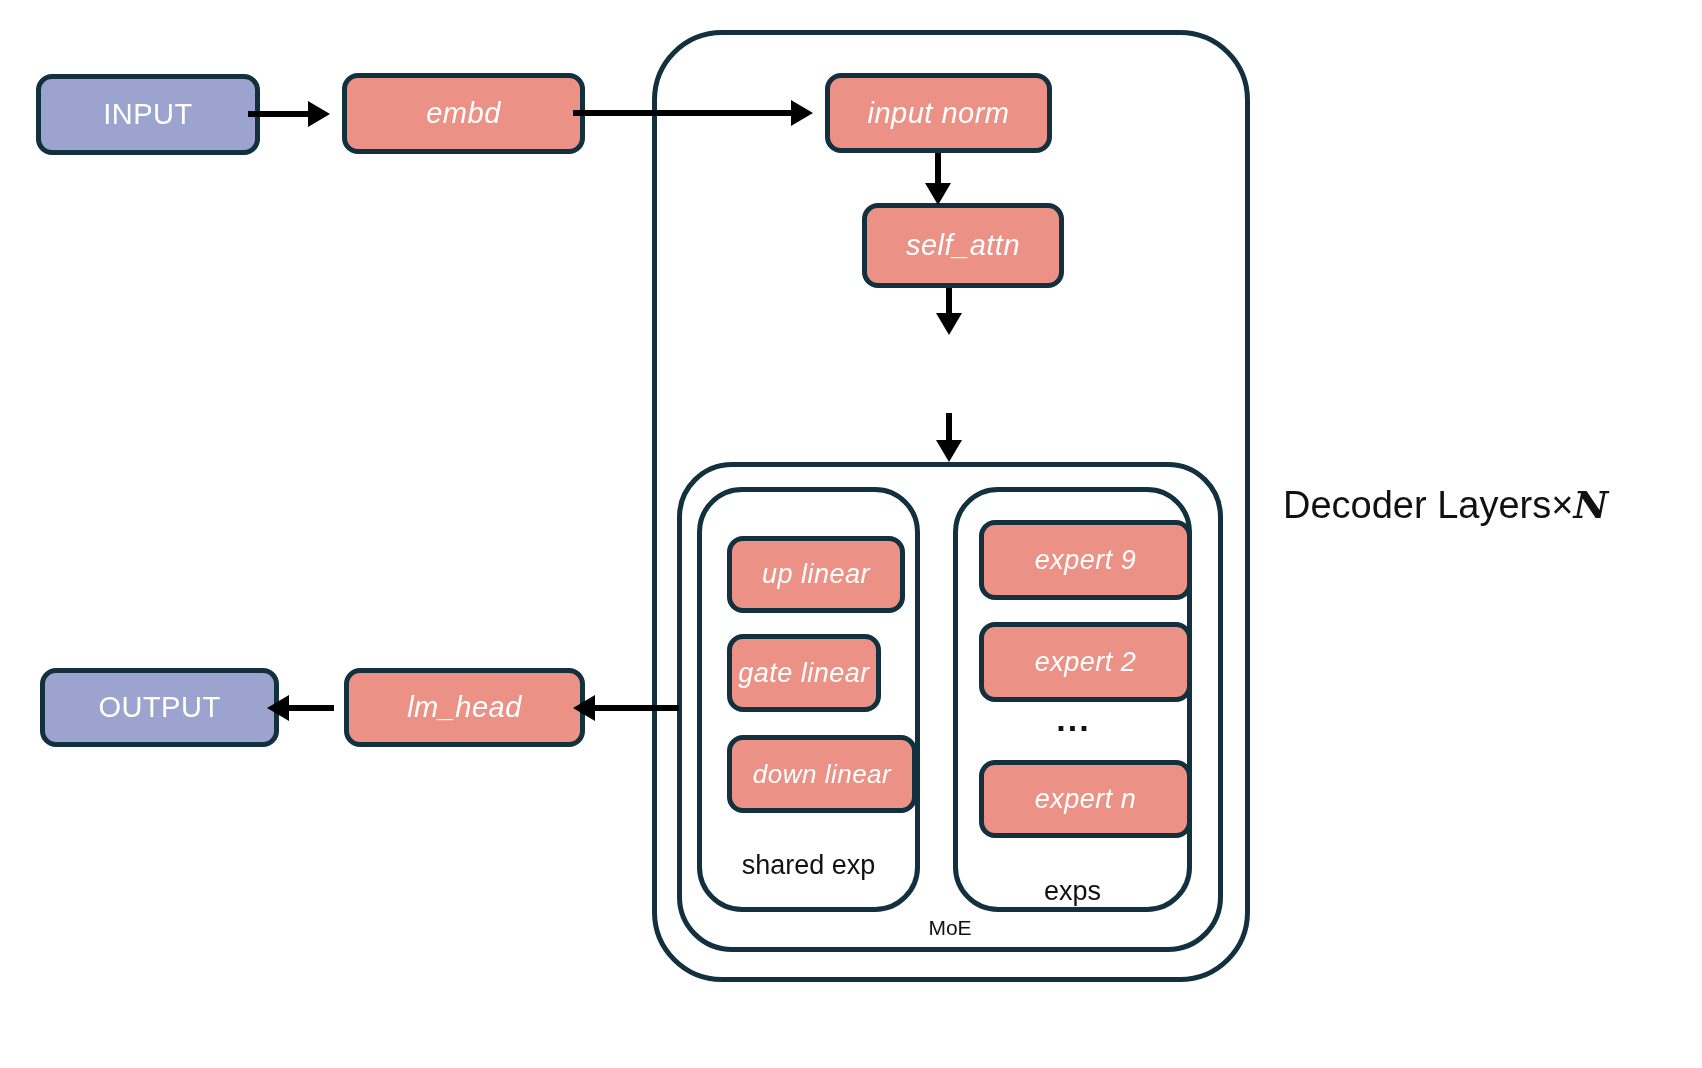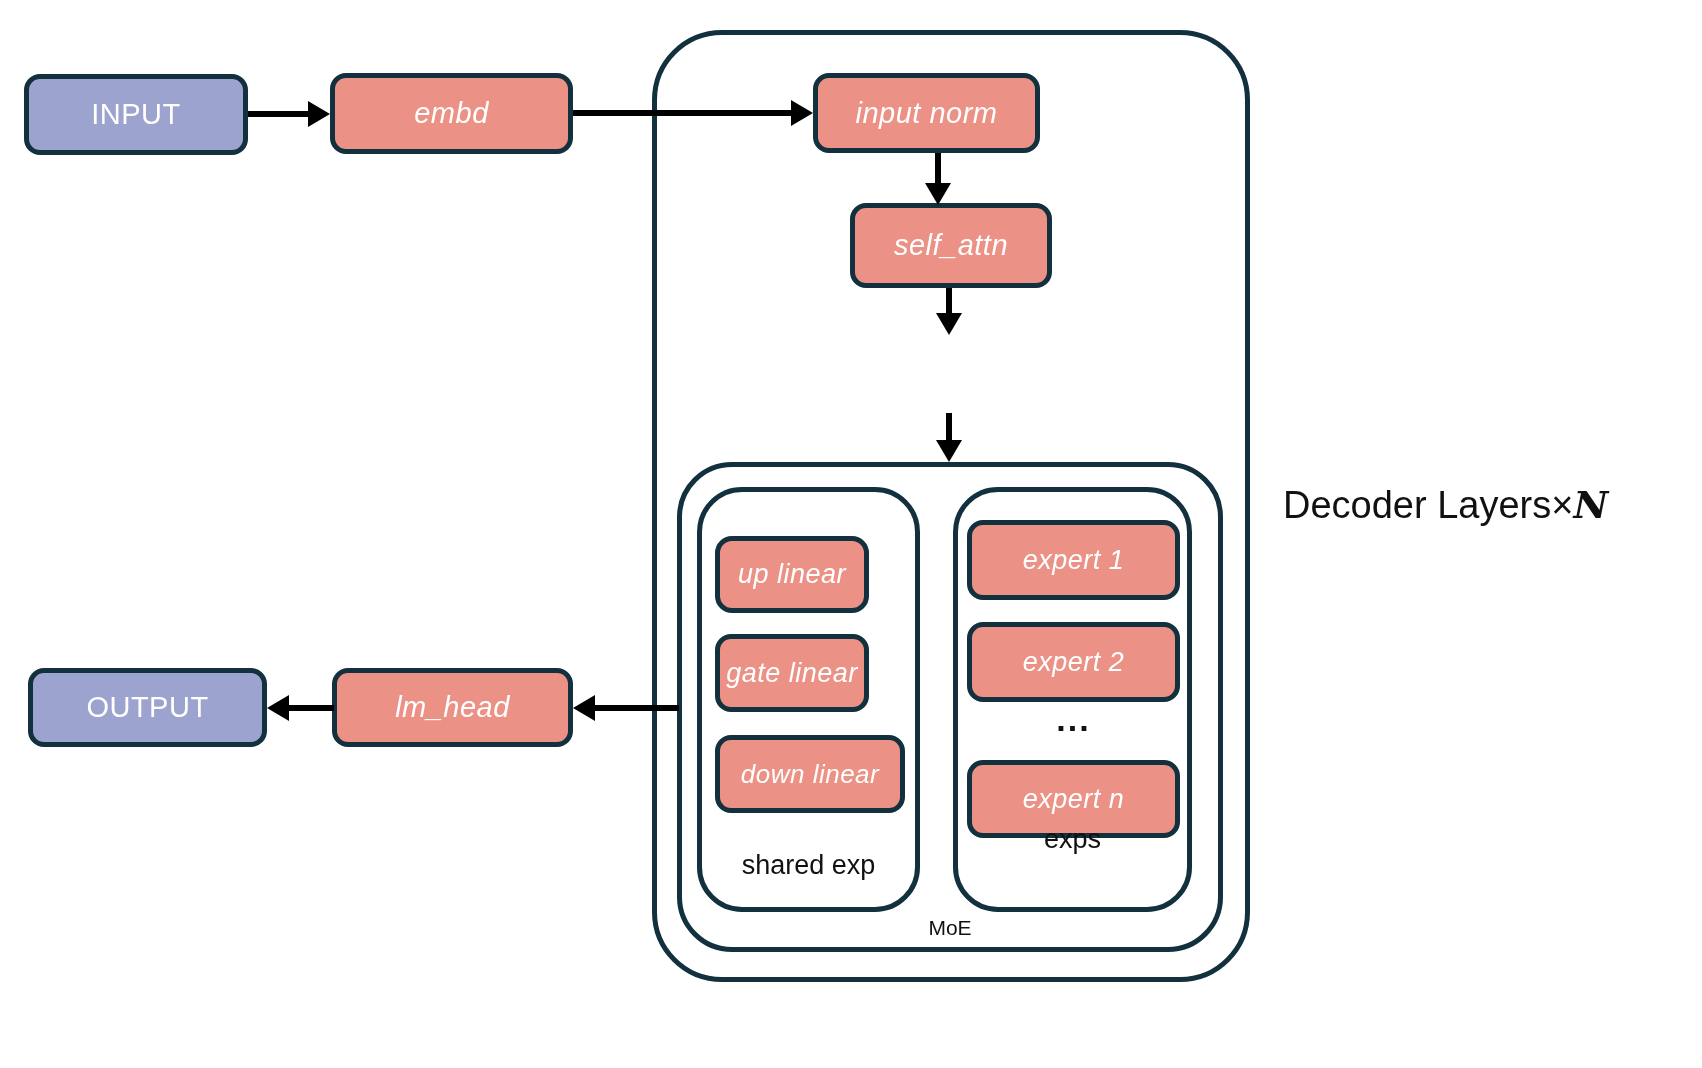--- a/index.html
+++ b/index.html
@@ -13,21 +13,21 @@
   }
   html,body{margin:0;padding:0;background:var(--bg);}
   #stage{
     position:relative;width:1702px;height:1068px;background:var(--bg);
     font-family:"Liberation Sans", sans-serif;overflow:hidden;
   }
   .node{
     position:absolute;box-sizing:border-box;
     border:5px solid var(--outline);border-radius:16px;
     display:flex;align-items:center;justify-content:center;
-    font-size:29px;color:var(--nodetext);letter-spacing:.5px;
+    font-size:29px;color:var(--nodetext);letter-spacing:.5px;margin-left:12px;
   }
   .salmon{background:var(--salmon);font-style:italic;}
   .purple{background:var(--purple);}
   .container{
     position:absolute;box-sizing:border-box;background:transparent;
     border:5px solid var(--outline);
   }
   .lbl{
     position:absolute;color:var(--labeltext);font-size:27px;
     text-align:center;white-space:nowrap;
@@ -48,29 +48,29 @@
   
   #decoder{left:652px;top:30px;width:598px;height:952px;border-radius:70px;}
   #node-inputnorm {left:813px;top:73px; width:227px;height:80px;}
   #node-selfattn  {left:850px;top:203px;width:202px;height:85px;}
   #node-outputnorm{left:828px;top:335px;width:244px;height:78px;}
 
   
   #moe{left:677px;top:462px;width:546px;height:490px;border-radius:55px;}
   #shared-exp-box{left:697px;top:487px;width:223px;height:425px;border-radius:45px;}
   #exps-box      {left:953px;top:487px;width:239px;height:425px;border-radius:45px;}
-  #node-up  {left:715px;top:536px;width:154px;height:77px;font-size:27px;border-radius:17px;}
+  #node-up  {left:715px;top:536px;width:178px;height:77px;font-size:27px;}
   #node-gate{left:715px;top:634px;width:154px;height:78px;font-size:27px;}
   #node-down{left:715px;top:735px;width:190px;height:78px;font-size:26px;}
   #node-e1{left:967px;top:520px;width:213px;height:80px;font-size:27px;}
   #node-e2{left:967px;top:622px;width:213px;height:80px;font-size:27px;}
   #node-en{left:967px;top:760px;width:213px;height:78px;font-size:27px;}
   #ellipsis{left:967px;top:700px;width:213px;font-size:34px;font-weight:700;color:var(--labeltext);position:absolute;text-align:center;letter-spacing:2px;}
   #shared-exp-label{left:697px;top:850px;width:223px;}
-  #exps-label{left:953px;top:824px;width:239px;}
+  #exps-label{left:953px;top:876px;width:239px;}
   #moe-label{left:677px;top:916px;width:546px;font-size:21px;}
 
   
   #decoder-title{left:1283px;top:482px;position:absolute;color:var(--labeltext);font-size:38px;white-space:nowrap;}
   #decoder-title .nvar{font-family:"DejaVu Serif", serif;font-style:italic;font-weight:700;}
 
   
   #a1-shaft{left:248px;top:111px;width:62px;}
   #a1-head {left:308px;top:101px;}
   #a2-shaft{left:573px;top:110px;width:220px;}
@@ -122,21 +122,21 @@
   </div>
   <div class="node salmon" id="node-gate">
     <span>gate linear</span>
   </div>
   <div class="node salmon" id="node-down">
     <span>down linear</span>
   </div>
   <div class="lbl" id="shared-exp-label">shared exp</div>
 
   <div class="node salmon" id="node-e1">
-    <span>expert 1</span>
+    <span>expert 9</span>
   </div>
   <div class="node salmon" id="node-e2">
     <span>expert 2</span>
   </div>
   <div id="ellipsis">...</div>
   <div class="node salmon" id="node-en">
     <span>expert n</span>
   </div>
   <div class="lbl" id="exps-label">exps</div>
 

